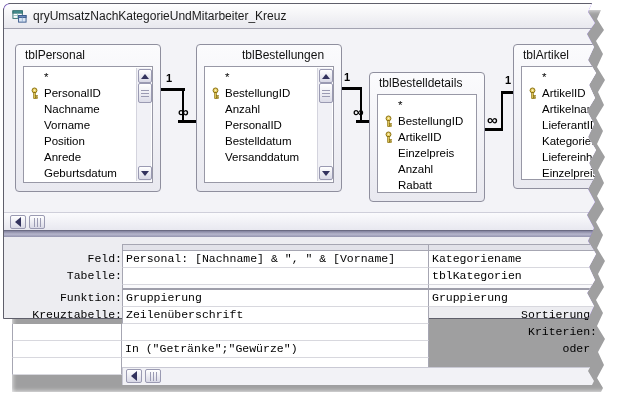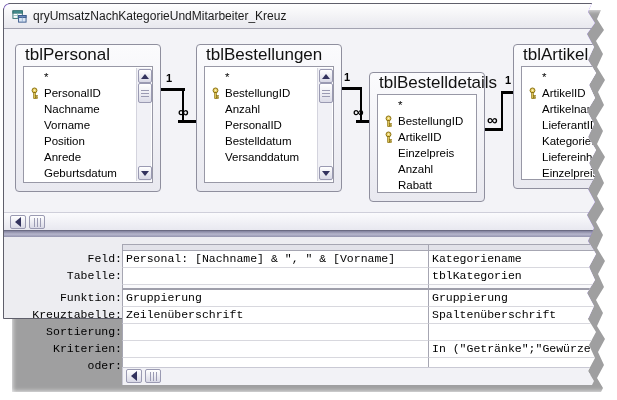--- a/index.html
+++ b/index.html
@@ -10,21 +10,21 @@
                transform:translate(9px,7px);filter:blur(2.5px);opacity:.85;z-index:0;}
   .window{position:absolute;left:3px;top:3px;width:598px;height:316px;background:#8b5cf6;
           border:1px solid #5f5f6b;box-sizing:border-box;z-index:1;border-radius:6px 0 0 0;}
   .titlebar{position:absolute;left:0;top:0;right:0;height:24px;background:linear-gradient(#fefefe,#e8e8ee);
             border-bottom:1px solid #a2a2b0;border-radius:6px 0 0 0;display:flex;align-items:center;padding-left:8px;gap:6px;}
   .titlebar .t{font-size:12px;color:#1a1a1a;}
   .diagram{position:absolute;left:0;top:25px;right:0;height:183px;background:#f3f3f7;}
   
   .tbl{position:absolute;background:linear-gradient(#fbfbfd,#e9e9f0);border:1px solid #8f8f9e;
        border-radius:4px;box-sizing:border-box;}
-  .tbl .cap{height:20px;line-height:20px;padding-left:9px;font-size:17px;color:#111;}
+  .tbl .cap{height:20px;line-height:20px;padding-left:9px;font-size:12px;color:#111;}
   .tbl .list{position:absolute;left:7px;right:7px;top:21px;bottom:8px;background:#fff;
              border:1px solid #9898a6;overflow:hidden;padding-top:2px;box-sizing:border-box;}
   .frow{height:16px;display:flex;align-items:center;font-size:11.5px;color:#000;}
   .frow .ic{width:20px;display:flex;justify-content:center;flex:0 0 20px;}
   .frow.star .ic{visibility:hidden;}
   
   .vsb{position:absolute;top:1px;bottom:1px;right:1px;width:14px;background:#f1f1f6;border-left:1px solid #d4d4de;}
   .sbtn{position:absolute;left:0.5px;width:12px;height:12px;background:linear-gradient(#ffffff,#d9d9e6);
         border:1px solid #9a9ab2;border-radius:2px;display:flex;align-items:center;justify-content:center;}
   .tri-up{width:0;height:0;border-left:4px solid transparent;border-right:4px solid transparent;border-bottom:5px solid #33335e;}
@@ -142,21 +142,21 @@
             <div class="vthumb">
                 <div class="grip-h"></div>
               </div>
             <div class="sbtn" style="bottom:1px">
                 <div class="tri-dn"></div>
               </div>
           </div>
         </div>
       </div>
 
-      <div class="tbl" style="left:192px;top:15px;width:146px;height:148px;">
+      <div class="tbl" style="left:192px;top:15px;width:146px;height:148px;padding-left:36px;">
         <div class="cap">tblBestellungen</div>
         <div class="list">
           <div class="frow star">
               <span class="ic"></span>
               <span>*</span>
             </div>
           <div class="frow">
               <span class="ic">
                 <svg class="key-svg">
                   <use href="#ico-key"></use>
@@ -324,21 +324,20 @@
         <div class="nob"></div>
         <div class="spacer first"></div>
         <div class="spacer"></div>
 
         <div class="lab">Funktion:</div>
         <div class="cell first">Gruppierung</div>
         <div class="cell">Gruppierung</div>
 
         <div class="lab">Kreuztabelle:</div>
         <div class="cell first">Zeilenüberschrift</div>
-        <div class="cell">Spaltenüberschrift</div>
 
         <div class="lab">Sortierung:</div>
         <div class="cell first"></div>
         <div class="cell"></div>
 
         <div class="lab">Kriterien:</div>
         <div class="cell first"></div>
         <div class="cell">In ("Getränke";"Gewürze")</div>
 
         <div class="lab">oder:</div>

